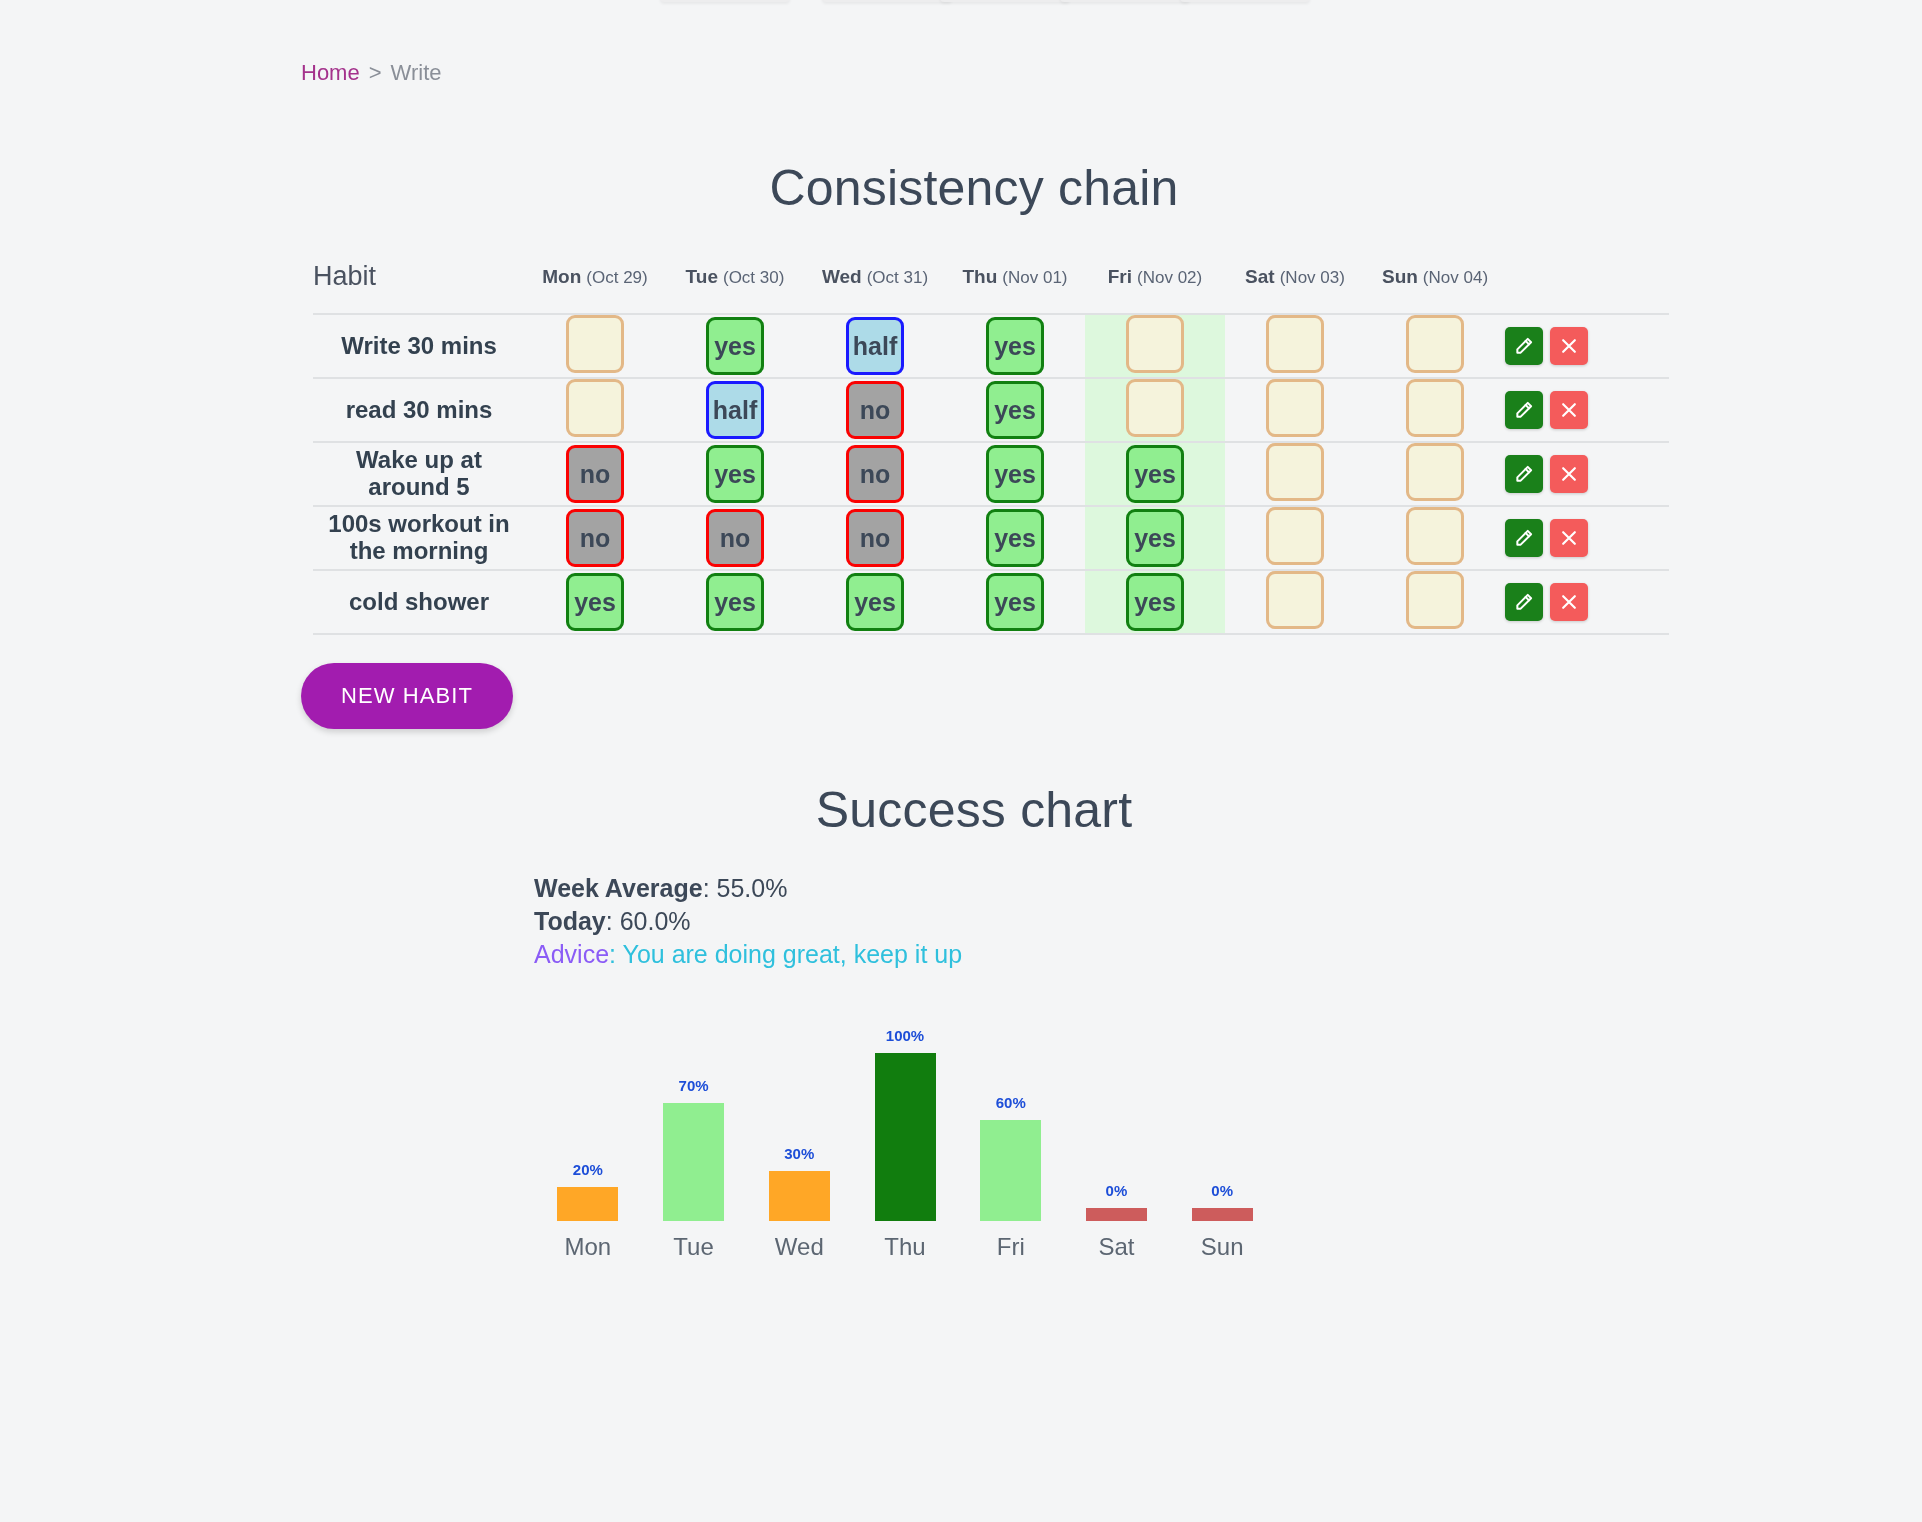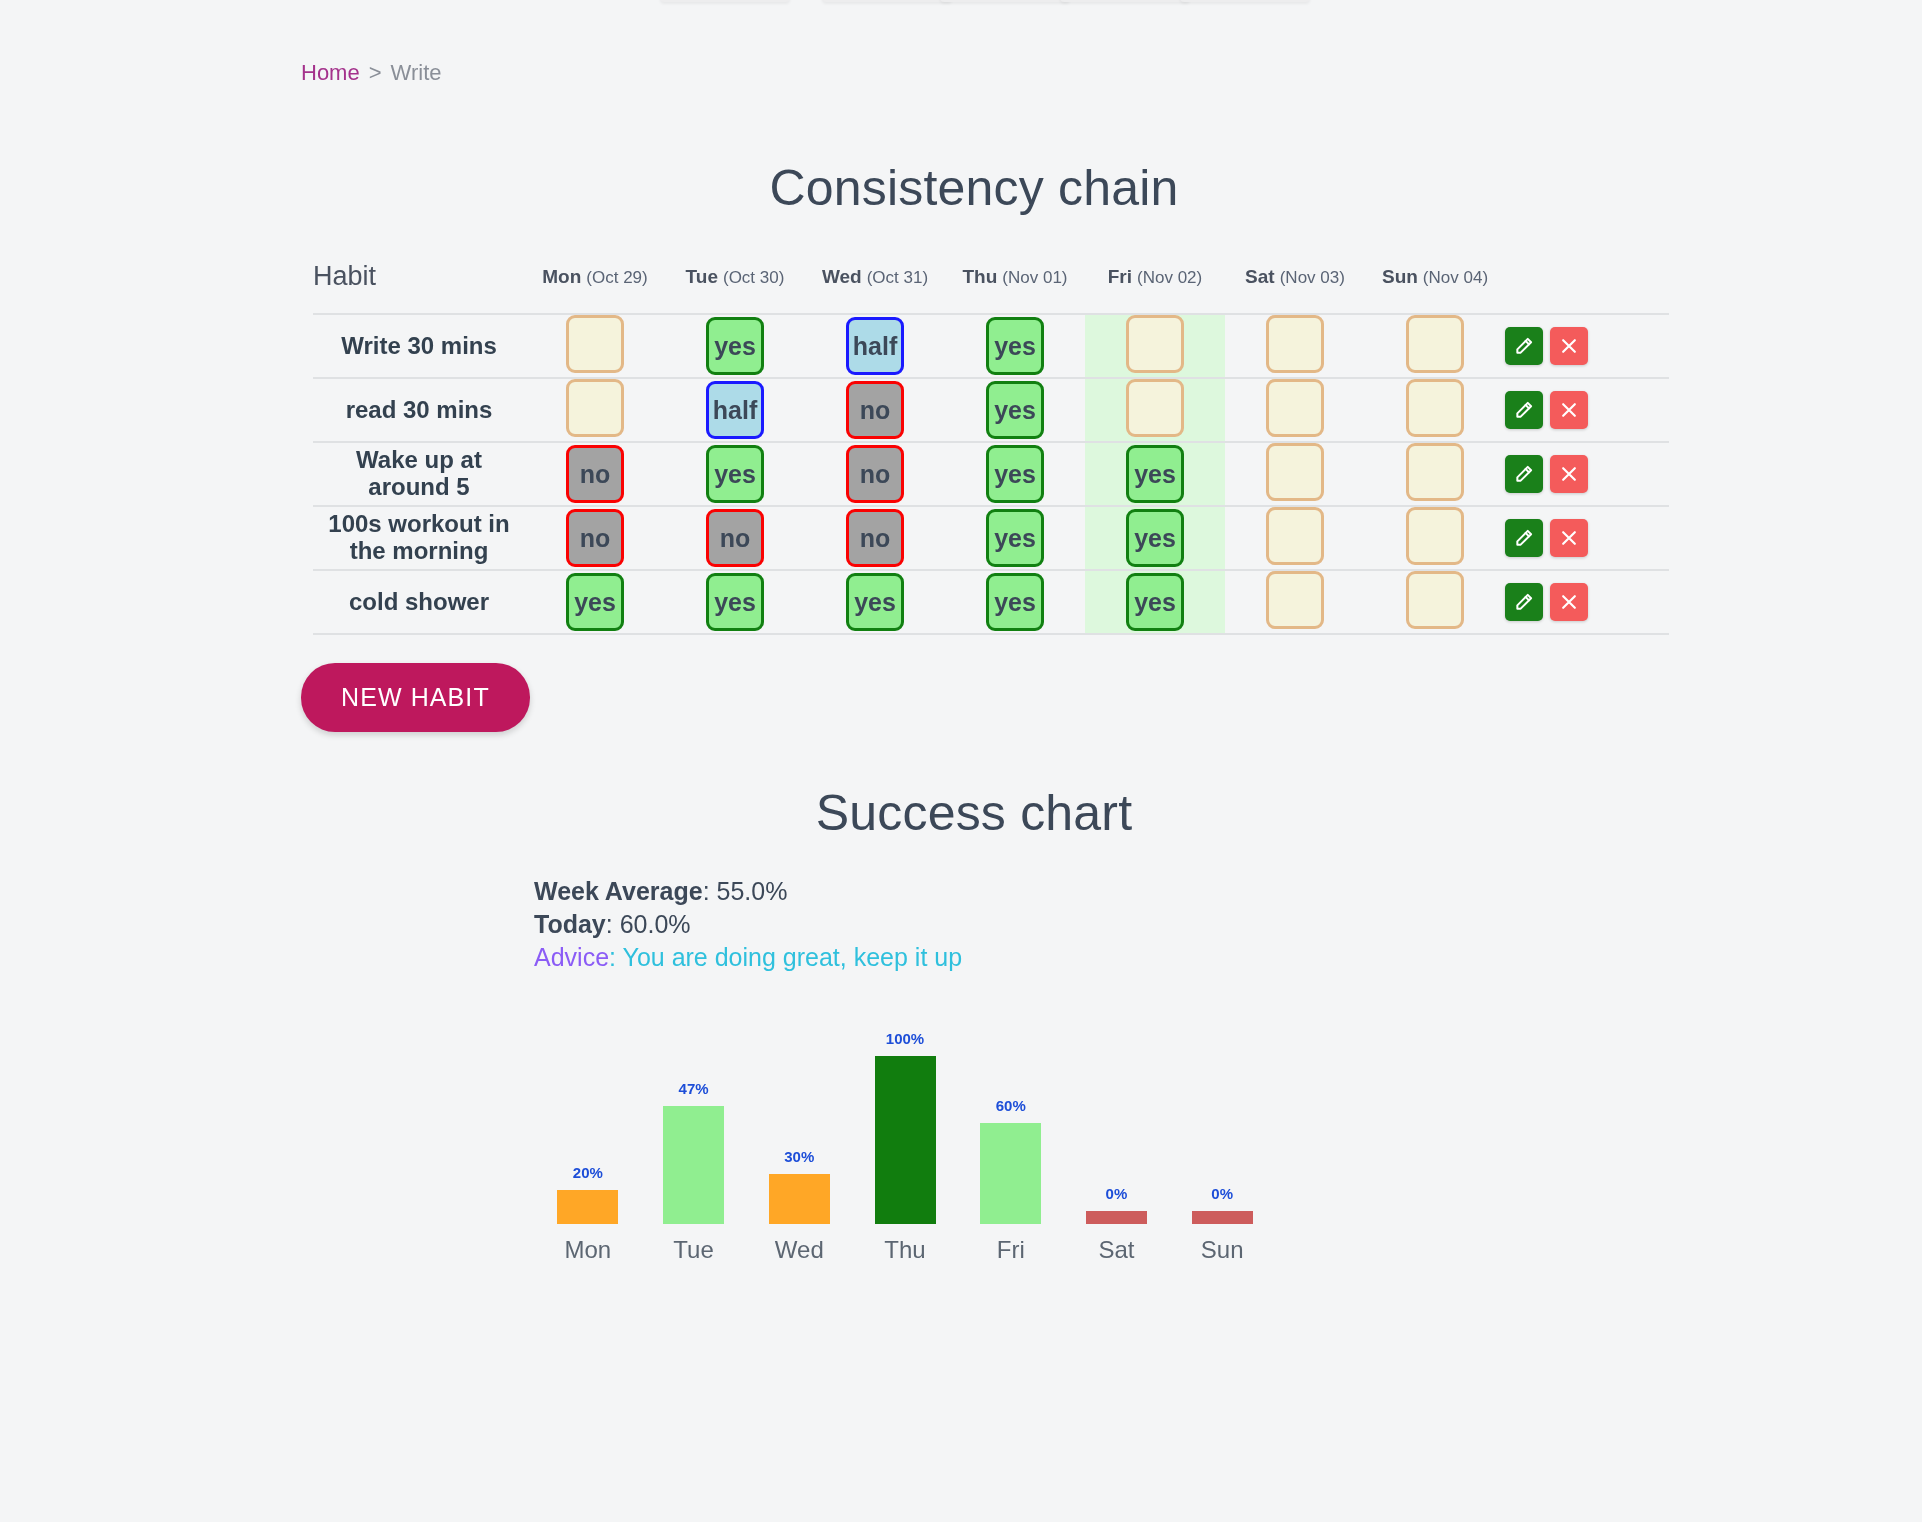--- a/index.html
+++ b/index.html
@@ -154,25 +154,25 @@
     padding: 0;
     box-shadow: 0 1px 3px rgba(0,0,0,0.18);
   }
   .act-btn.edit   { background: #1a801a; margin-right: 7px; }
   .act-btn.delete { background: #f45b5b; }
   .act-btn svg { display: block; }
 
   
   .newhabit-row { margin: 28px 0 0 301px; }
   .newhabit-btn {
-    background: #be185d;
+    background: #a21caf;
     color: #ffffff;
     border: none;
     border-radius: 34px;
-    font-size: 25px;
+    font-size: 22px;
     letter-spacing: 1.1px;
     font-family: "Liberation Sans", sans-serif;
     padding: 20px 40px;
     cursor: pointer;
     box-shadow: 0 3px 6px rgba(0,0,0,0.16);
   }
 
   
   .stats {
     margin: 33px 0 0 534px;
@@ -398,21 +398,21 @@
   </div>
 
   <div class="chart">
     <div class="chart-inner" id="chart-inner">
         <div class="bar-col">
           <div class="bar-value">20%</div>
           <div class="bar" style="height: 34px; background: rgb(255, 167, 38);"></div>
           <div class="bar-label">Mon</div>
         </div>
         <div class="bar-col">
-          <div class="bar-value">47%</div>
+          <div class="bar-value">70%</div>
           <div class="bar" style="height: 118px; background: rgb(144, 238, 144);"></div>
           <div class="bar-label">Tue</div>
         </div>
         <div class="bar-col">
           <div class="bar-value">30%</div>
           <div class="bar" style="height: 50px; background: rgb(255, 167, 38);"></div>
           <div class="bar-label">Wed</div>
         </div>
         <div class="bar-col">
           <div class="bar-value">100%</div>

